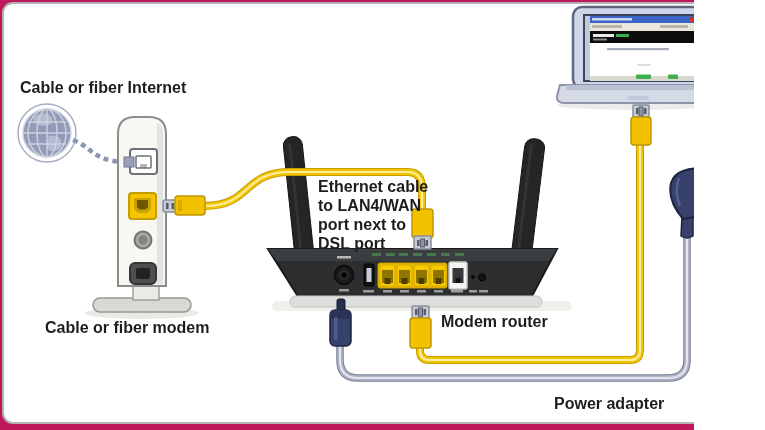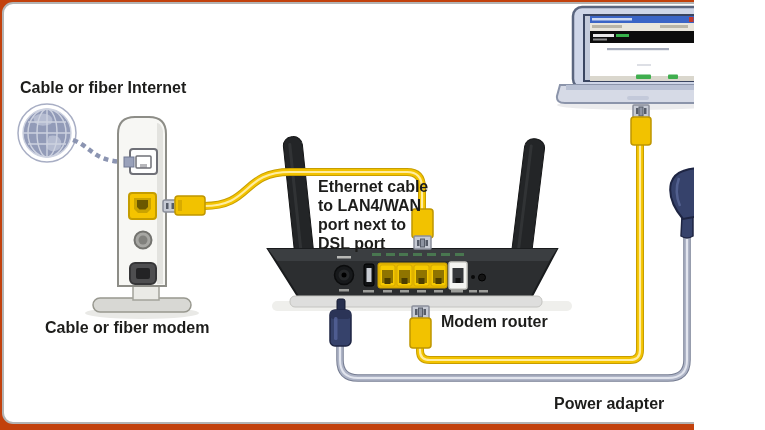--- a/index.html
+++ b/index.html
@@ -1,16 +1,16 @@
 <!DOCTYPE html>
 <html><head>
 <meta charset="utf-8">
 <style>
   html,body{margin:0;padding:0;background:#ffffff;}
-  .stage{position:relative;width:694px;height:430px;overflow:hidden;background:#c2410c;}
+  .stage{position:relative;width:694px;height:430px;overflow:hidden;background:#be185d;}
   svg{position:absolute;left:0;top:0;}
   .lbl{font:700 16px "Liberation Sans", sans-serif;}
 </style>
 </head>
 <body>
 
 <div class="stage">
 <svg width="765" height="430" viewBox="0 0 765 430" xmlns="http://www.w3.org/2000/svg">
 
   <rect x="3" y="3" width="754" height="420" rx="10" fill="#ffffff" stroke="#b3b3b3" stroke-width="2"></rect>

